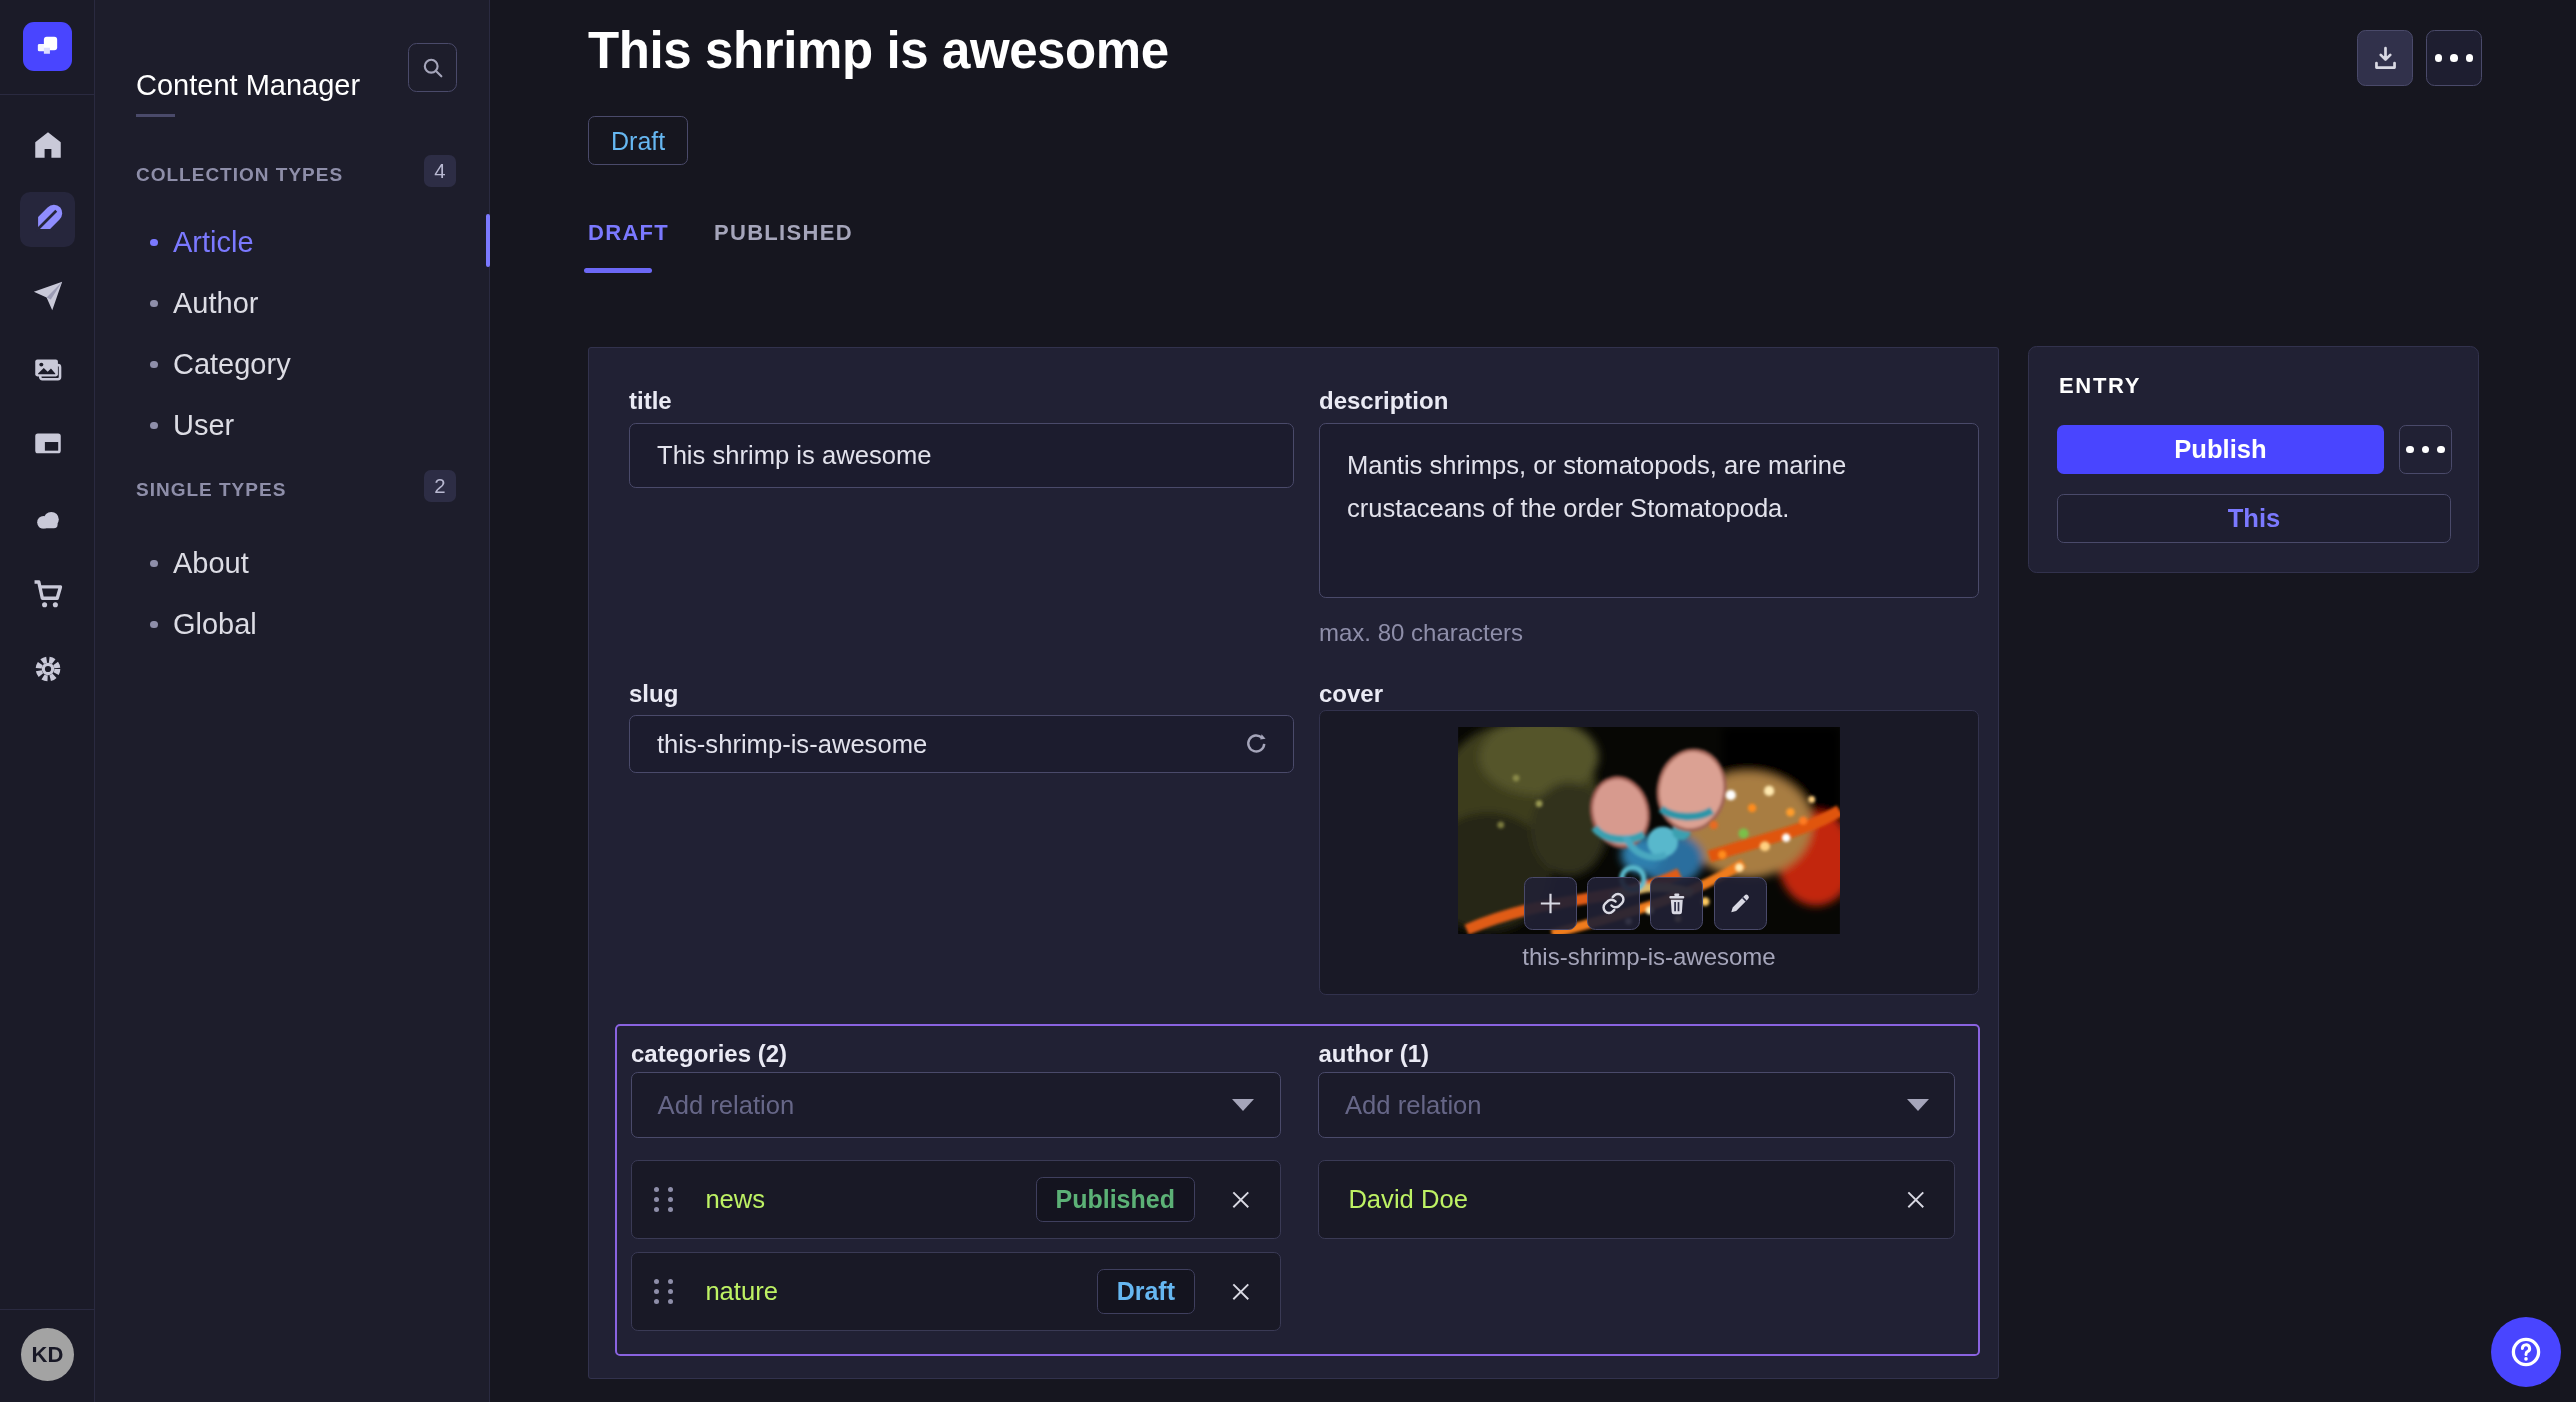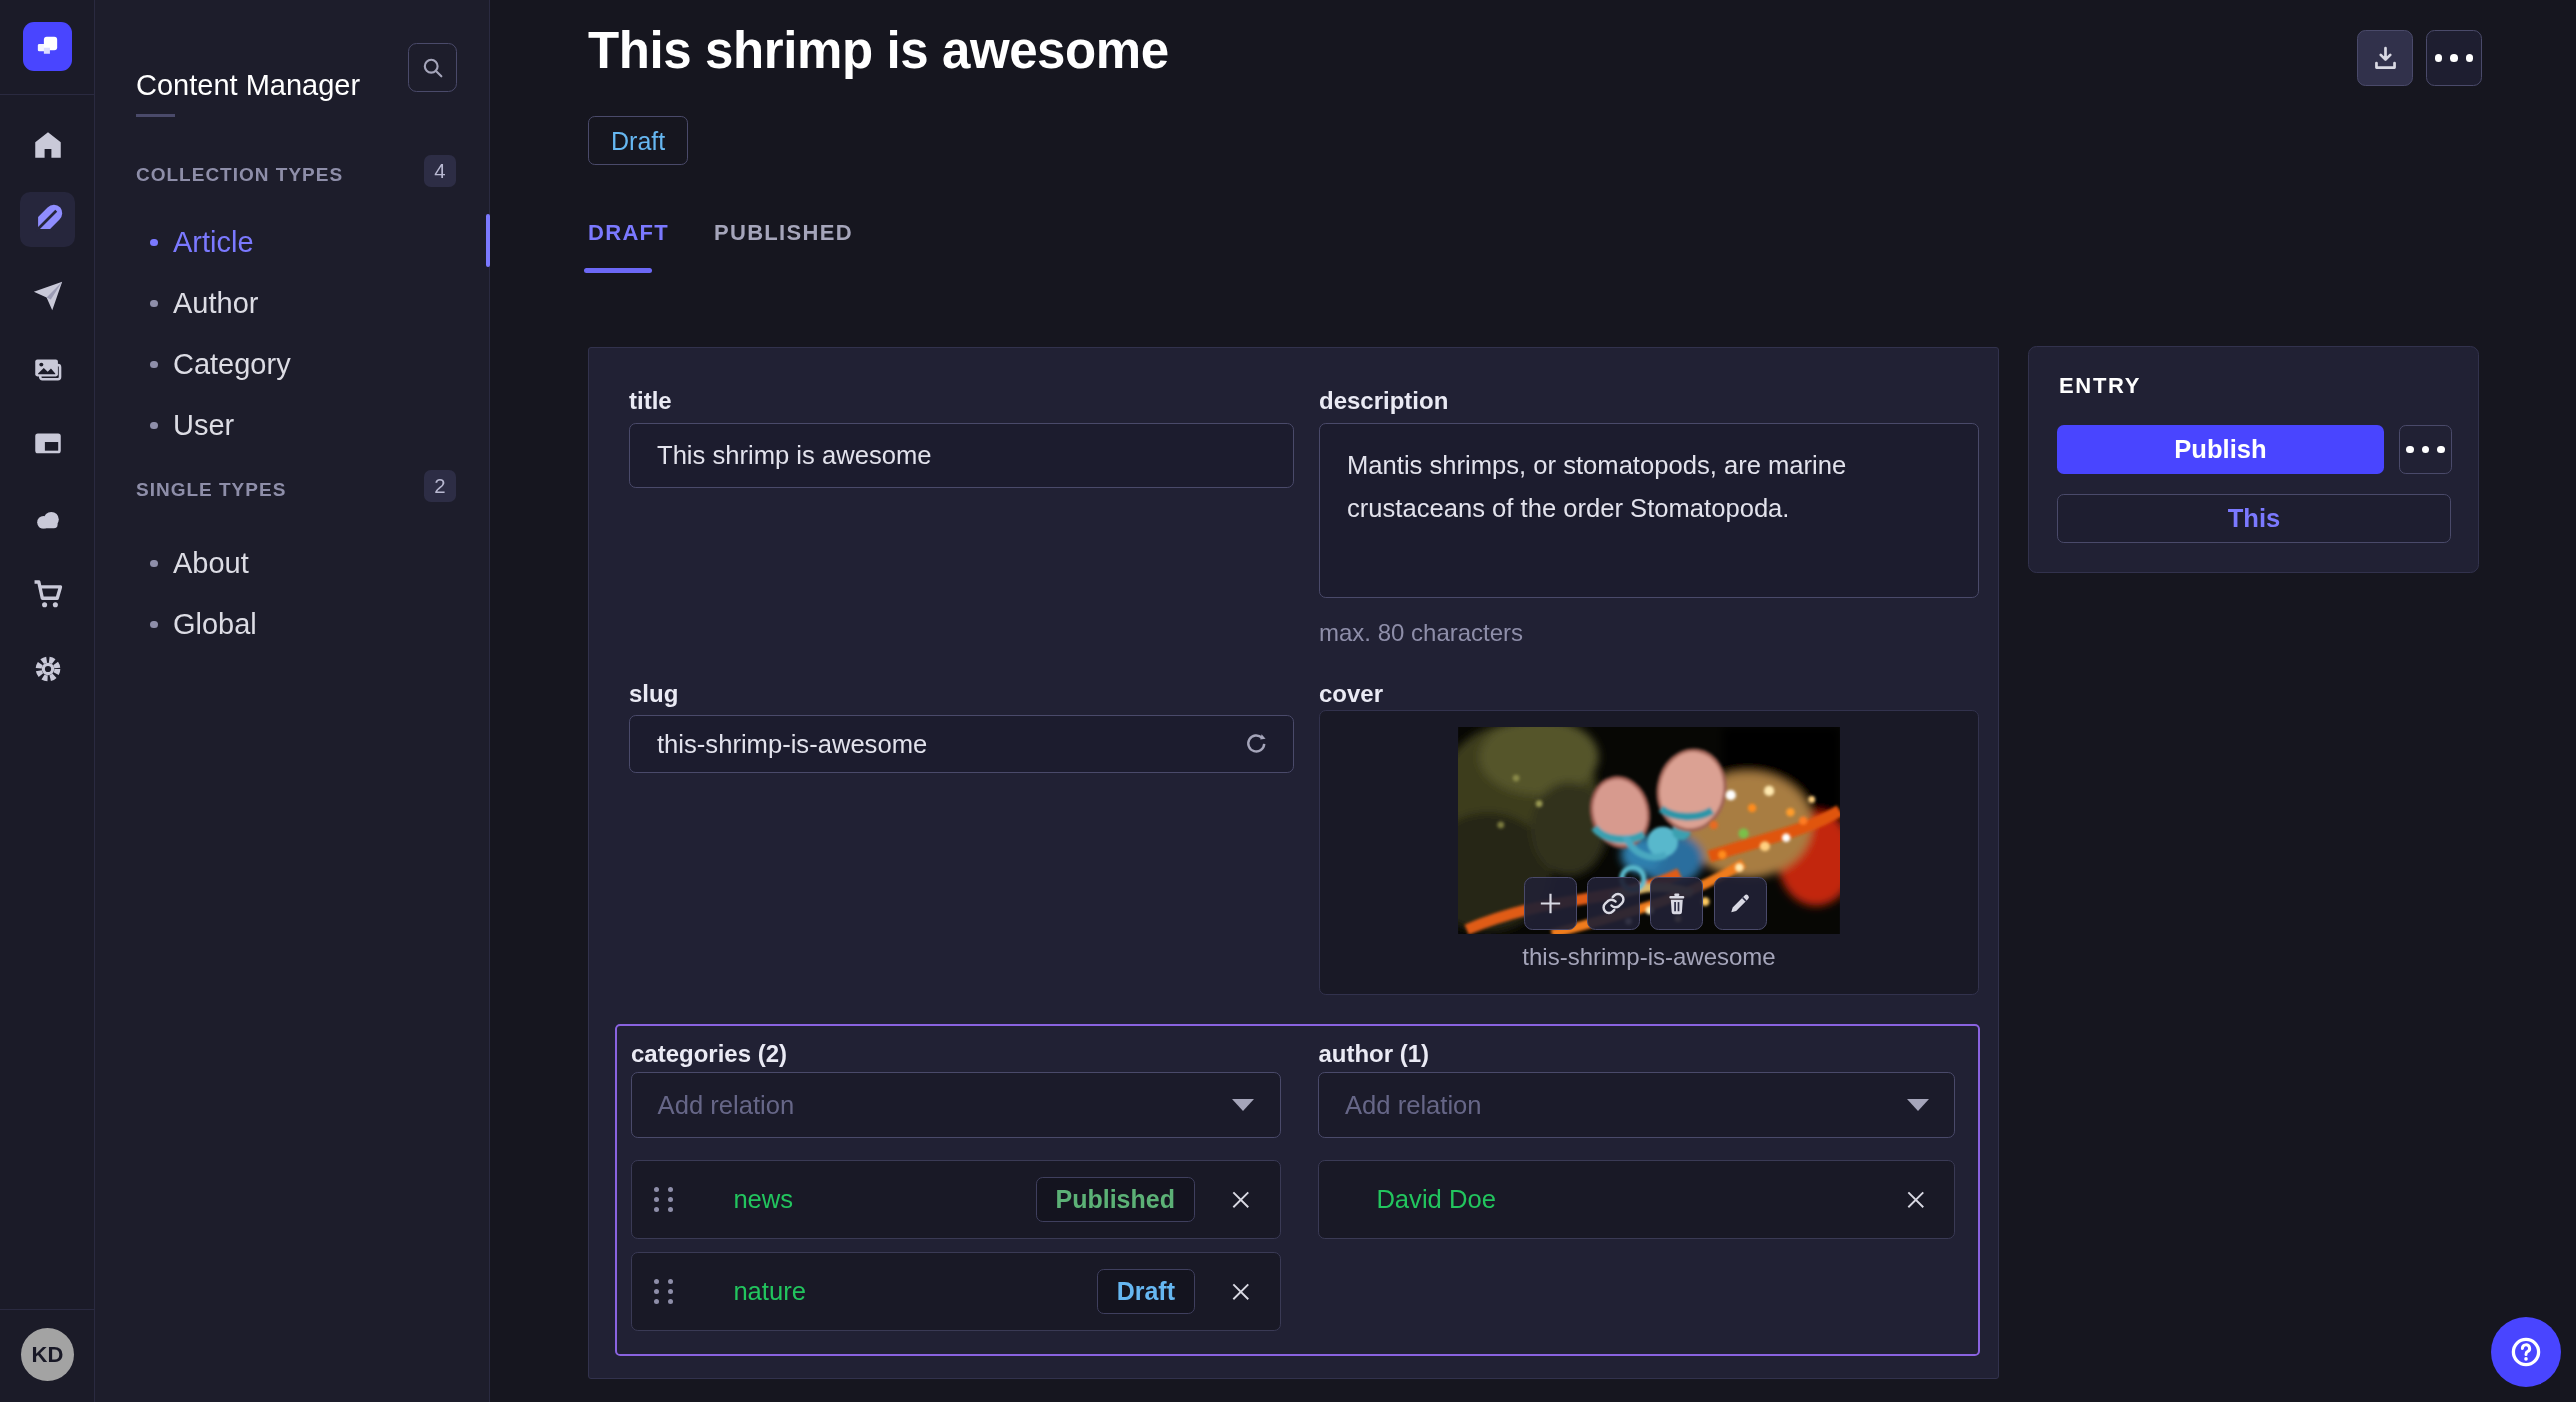--- a/index.html
+++ b/index.html
@@ -81,21 +81,21 @@
                border:2.6px solid #8a63e0; border-radius:5.1px; }
   .rel-label { position:absolute; top:13.6px; font-size:24px; font-weight:700; color:#eaeaf4; }
   .rel-select { position:absolute; top:46px; height:66px; border:0.9px solid #4a4a6a; border-radius:6.8px; background:#1b1b2a;
                 display:flex; align-items:center; padding:0 25.6px; cursor:pointer; }
   .rel-select .ph { font-size:25.6px; color:#666687; flex:1; }
   .caret { width:0; height:0; border-left:11px solid transparent; border-right:11px solid transparent; border-top:12.8px solid #a5a5ba; }
   .rel-item { position:absolute; height:79px; border:0.9px solid #3a3a55; border-radius:6.8px; background:#191926;
               display:flex; align-items:center; padding:0 22px; }
   .drag { display:grid; grid-template-columns:repeat(2,6.8px); grid-gap:5.1px 6.8px; margin-right:31px; cursor:grab; }
   .drag i { width:5.1px; height:5.1px; border-radius:50%; background:#8e8ea9; }
-  .rel-name { font-size:25.6px; color:#22c55e; cursor:pointer;margin-left:28px; }
+  .rel-name { font-size:25.6px; color:#bef264; cursor:pointer; }
   .rel-spacer { flex:1; }
   .mini-badge { border:0.9px solid #3f3f5e; border-radius:6.8px; background:#14141f; padding:6.8px 19px;
                 font-size:25px; font-weight:700; margin-right:29px; }
   .mini-badge.published { color:#5cb176; }
   .mini-badge.draft { color:#66b7f1; }
   .close-btn { width:34px; height:34px; display:flex; align-items:center; justify-content:center; cursor:pointer; }
 
   
   .entry-panel { position:absolute; left:1537px; top:334px; width:451px; height:227px; background:#212134;
                  border:0.9px solid #32324d; border-radius:8.5px; }

